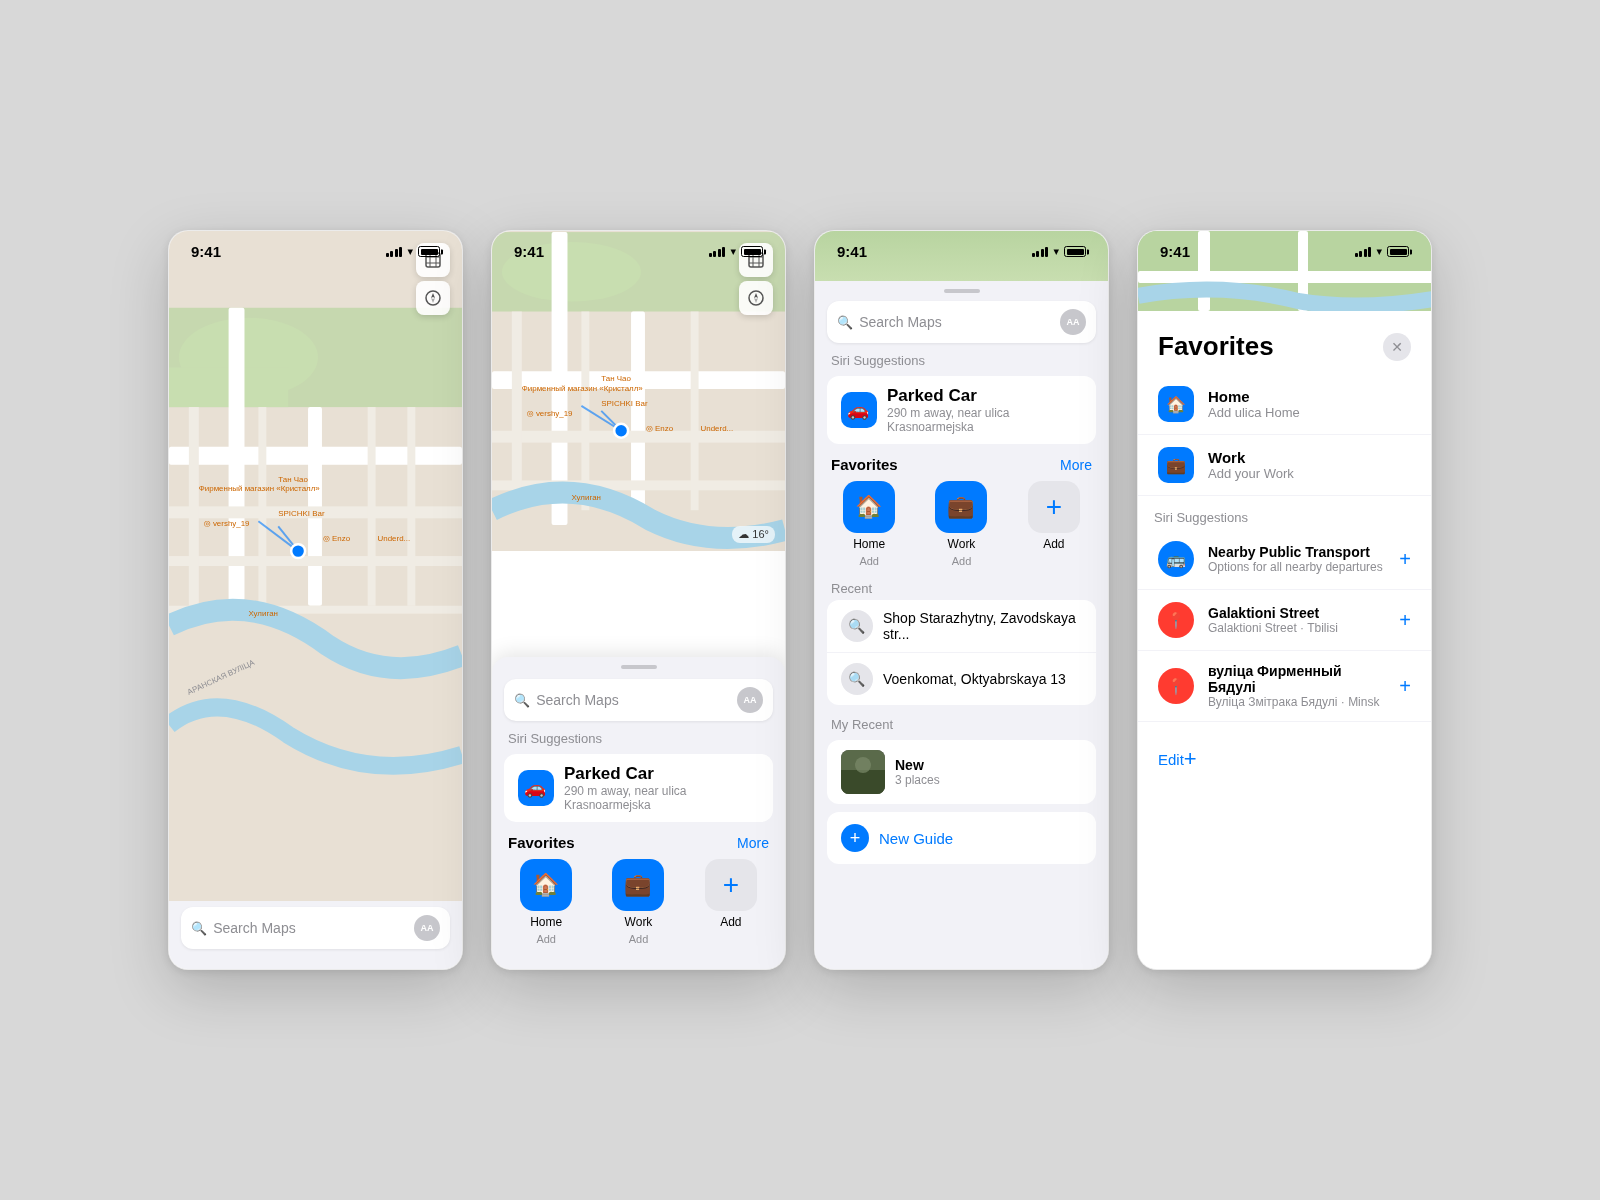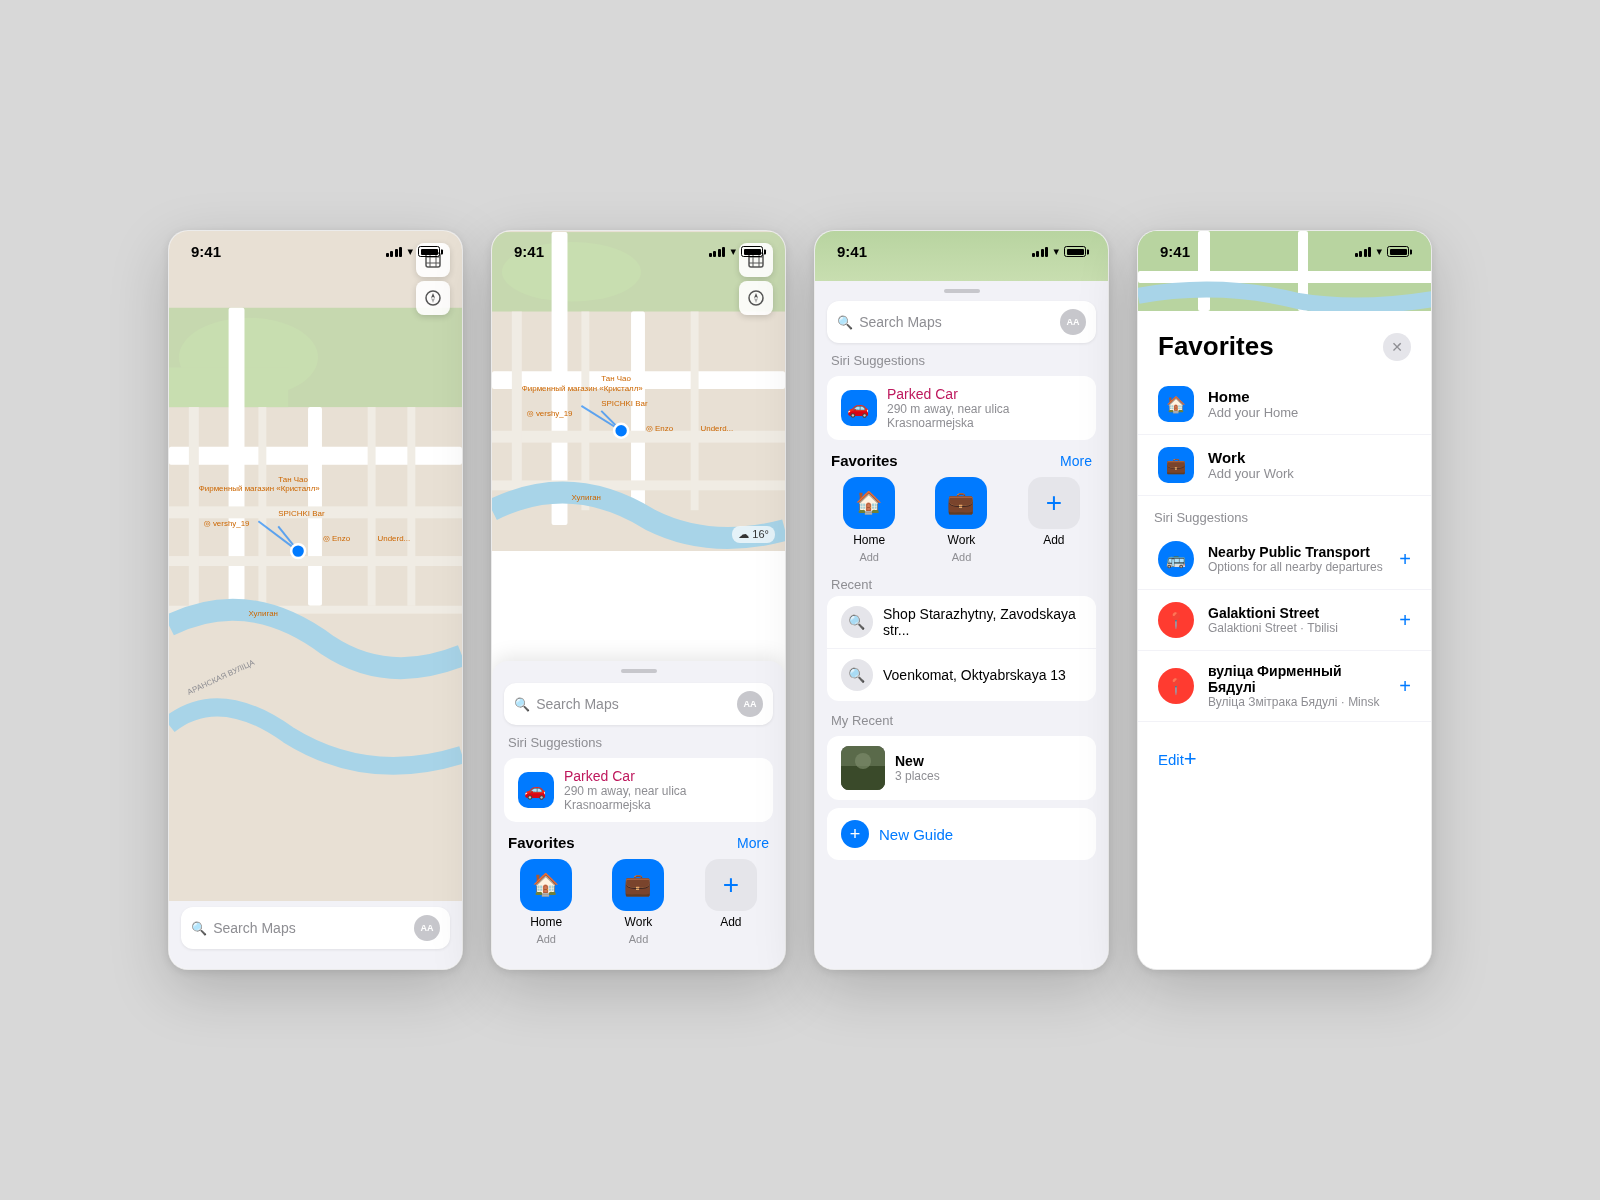--- a/index.html
+++ b/index.html
@@ -194,21 +194,21 @@
       width: 36px;
       height: 36px;
       border-radius: 10px;
       background: #007aff;
       display: flex;
       align-items: center;
       justify-content: center;
       font-size: 18px;
       flex-shrink: 0;
     }
-    .suggestion-title { font-size: 14px; font-weight: 400; color: #be185d; }
+    .suggestion-title { font-size: 17px; font-weight: 700; color: #000000; }
     .suggestion-sub { font-size: 12px; color: #8e8e93; }
     
     .section-header {
       display: flex;
       justify-content: space-between;
       align-items: center;
       padding: 8px 16px 4px;
     }
     .section-title { font-size: 15px; font-weight: 600; color: #000; }
     .section-more { font-size: 14px; color: #007aff; }
@@ -719,21 +719,21 @@
           <span class="panel-title">Favorites</span>
           <div class="close-btn">
             <span>✕</span>
           </div>
         </div>
 
         <div class="fav-list-item">
           <div class="fav-list-icon">🏠</div>
           <div>
             <div class="fav-list-title">Home</div>
-            <div class="fav-list-sub">Add your Home</div>
+            <div class="fav-list-sub">Add ulica Home</div>
           </div>
         </div>
 
         <div class="fav-list-item">
           <div class="fav-list-icon">💼</div>
           <div>
             <div class="fav-list-title">Work</div>
             <div class="fav-list-sub">Add your Work</div>
           </div>
         </div>

